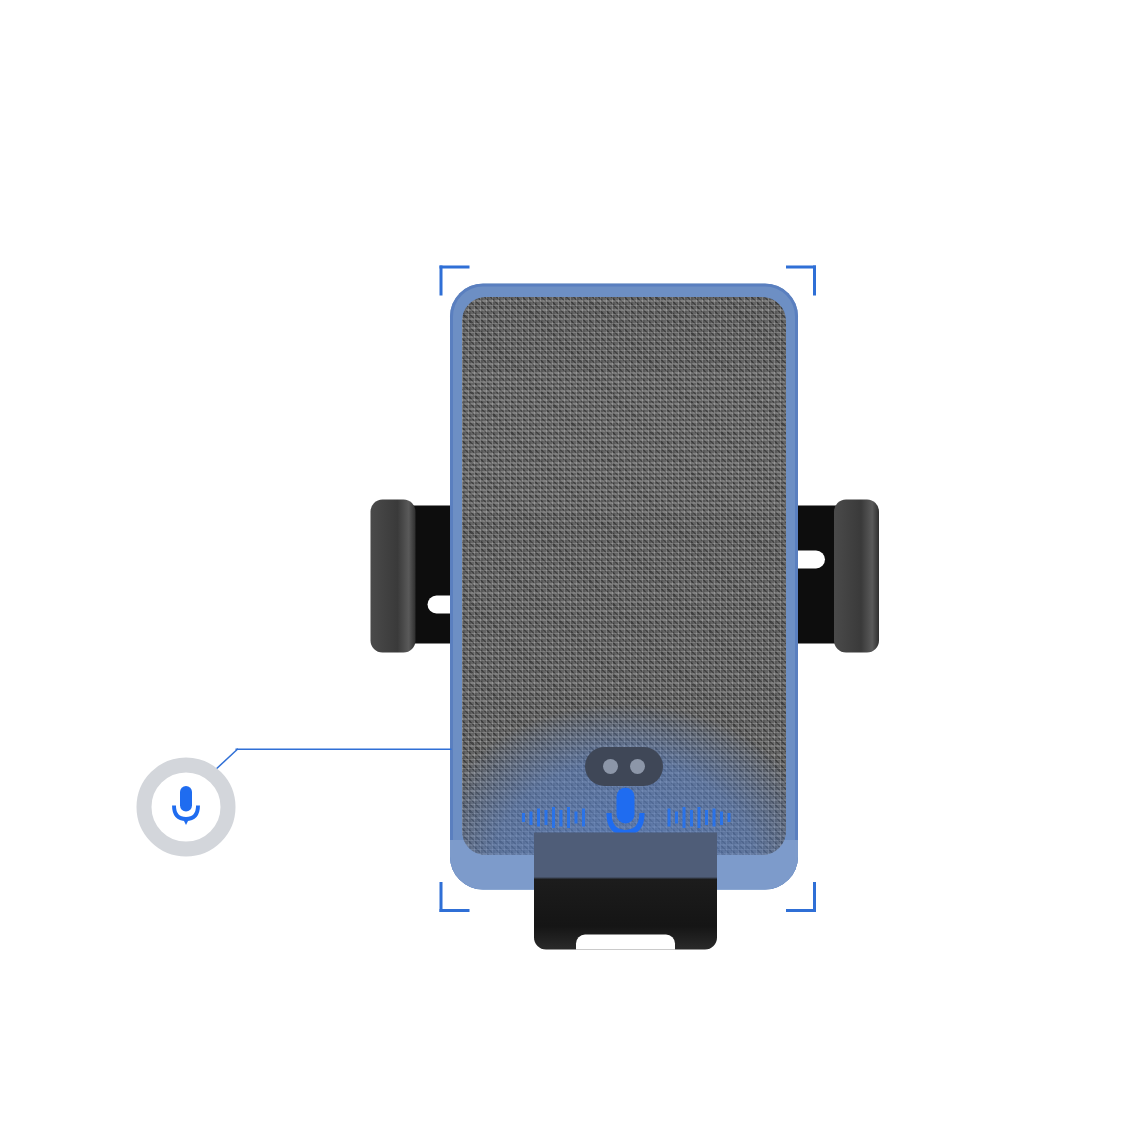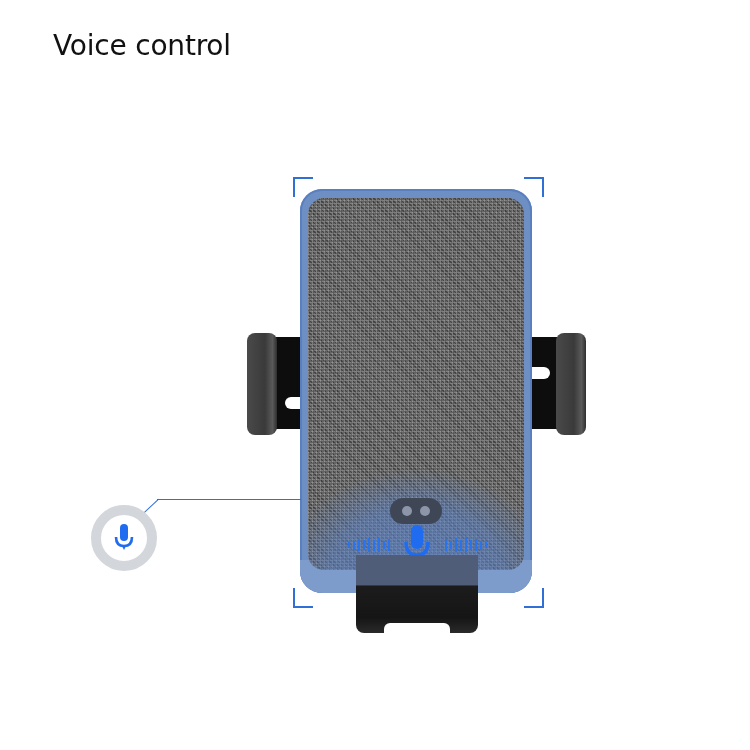--- a/index.html
+++ b/index.html
@@ -55,21 +55,20 @@
     
     .callout-line-h { position: absolute; left: 157px; top: 499px; width: 144px; height: 1px; background: #2f6fd6; }
     .callout-line-d { position: absolute; left: 125px; top: 530px; width: 46px; height: 1px; background: #2f6fd6; transform-origin: left center; transform: rotate(-43deg); }
     .mic-badge { position: absolute; left: 91px; top: 505px; width: 66px; height: 66px; border-radius: 50%; box-sizing: border-box;
       border: 10px solid #d3d6db; background: #fff; display: flex; align-items: center; justify-content: center; }
   </style>
 </head>
 <body>
 
 <div class="headline">
-  <div>Voice control</div>
 </div>
 
 <div class="bracket br-tl"></div>
 <div class="bracket br-tr"></div>
 <div class="bracket br-bl"></div>
 <div class="bracket br-br"></div>
 
 <div class="clamp-arm arm-left">
     <div class="arm-slot"></div>
   </div>

